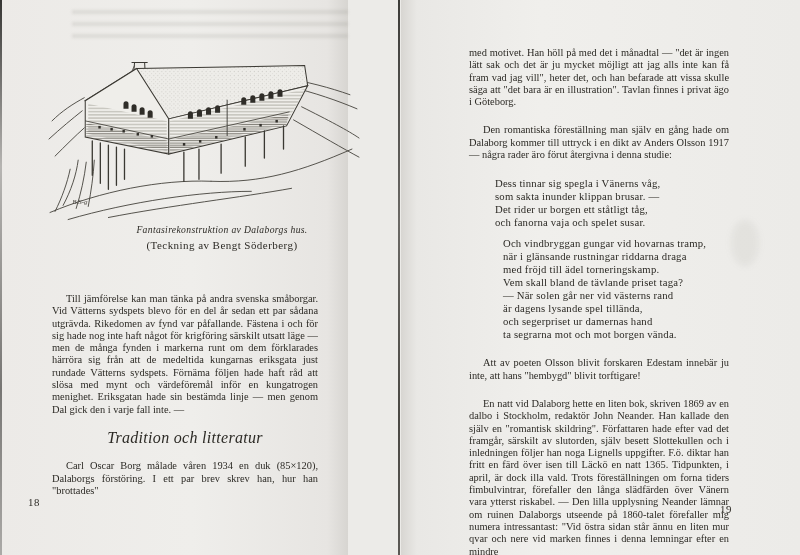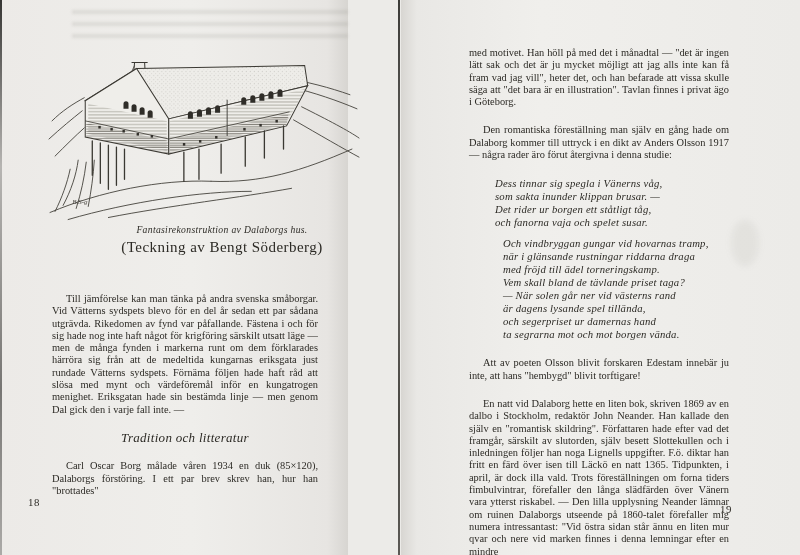--- a/index.html
+++ b/index.html
@@ -20,31 +20,31 @@
   .ghost { position:absolute; left:72px; top:10px; width:276px; height:36px;
     background:repeating-linear-gradient(180deg, rgba(128,126,118,.16) 0 4px, transparent 4px 12px);
     filter:blur(1.4px); }
   .smudge { position:absolute; left:330px; top:220px; width:28px; height:46px;
     background:rgba(120,115,105,.08); border-radius:50%; filter:blur(3px); }
 
   figure.illustration { position:absolute; left:48px; top:56px; width:312px; height:196px; margin:0; }
   figure.illustration svg { display:block; width:312px; height:166px; }
   figcaption { position:absolute; left:28px; top:168px; width:292px; text-align:center; }
   .cap1 { font-style:italic; font-size:9.6px; letter-spacing:.35px; }
-  .cap2 { font-size:15px; letter-spacing:.45px; margin-top:3.5px; }
+  .cap2 { font-size:11px; letter-spacing:.45px; margin-top:3.5px; }
 
   .lp-text { position:absolute; left:36px; top:277px; width:298px;
     font-size:10.4px; line-height:12.3px; text-align:justify; }
   .rp-text { position:absolute; left:52px; top:31px; width:292px;
     font-size:10.4px; line-height:12.3px; text-align:justify; }
   p { margin:16px; }
   .indent { text-indent:14px; }
   h3.heading { font-style:italic; font-weight:normal; text-align:center;
-    font-size:13px; margin:15px 0 2px; letter-spacing:.3px; }
-  .poem { font-style:italic; white-space:pre-line; text-align:left;
+    font-size:16px; margin:15px 0 2px; letter-spacing:.3px; }
+  .poem { white-space:pre-line; text-align:left;
     font-size:10.7px; line-height:13px; margin:12px 0 8px 42px; letter-spacing:.2px; }
   .poem.s2 { margin:0 0 11px 50px; }
   .pagenum { position:absolute; font-size:10.8px; letter-spacing:.6px; }
   .pagenum.n18 { left:28px;  top:496px; }
   .pagenum.n19 { left:738px; top:503px; }
 </style>
 </head>
 <body>
 
 <div class="spread">

